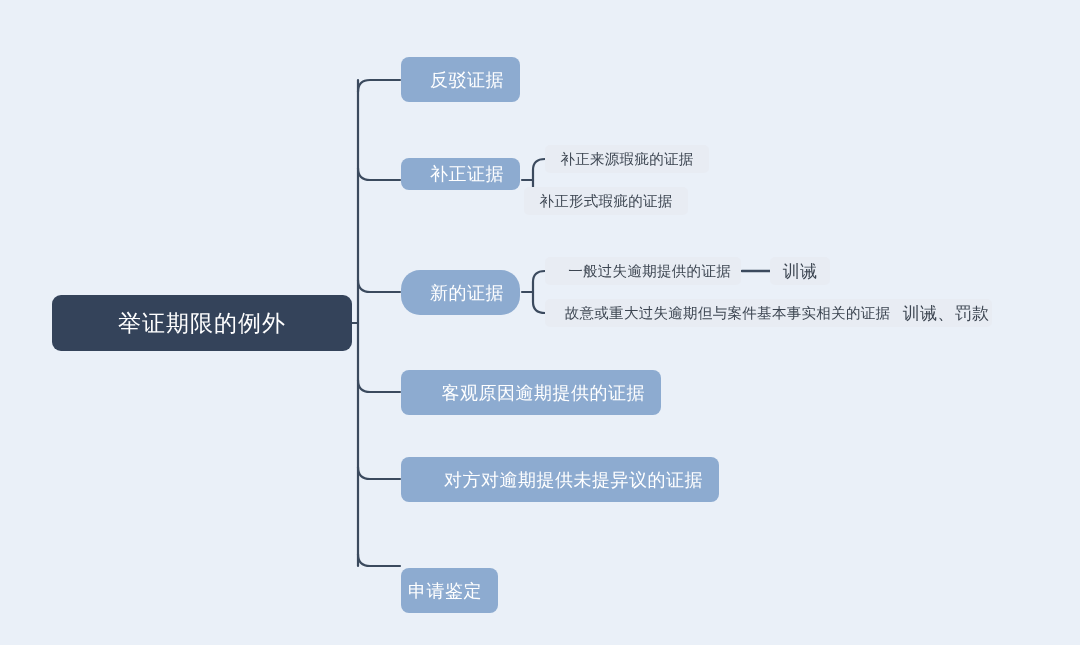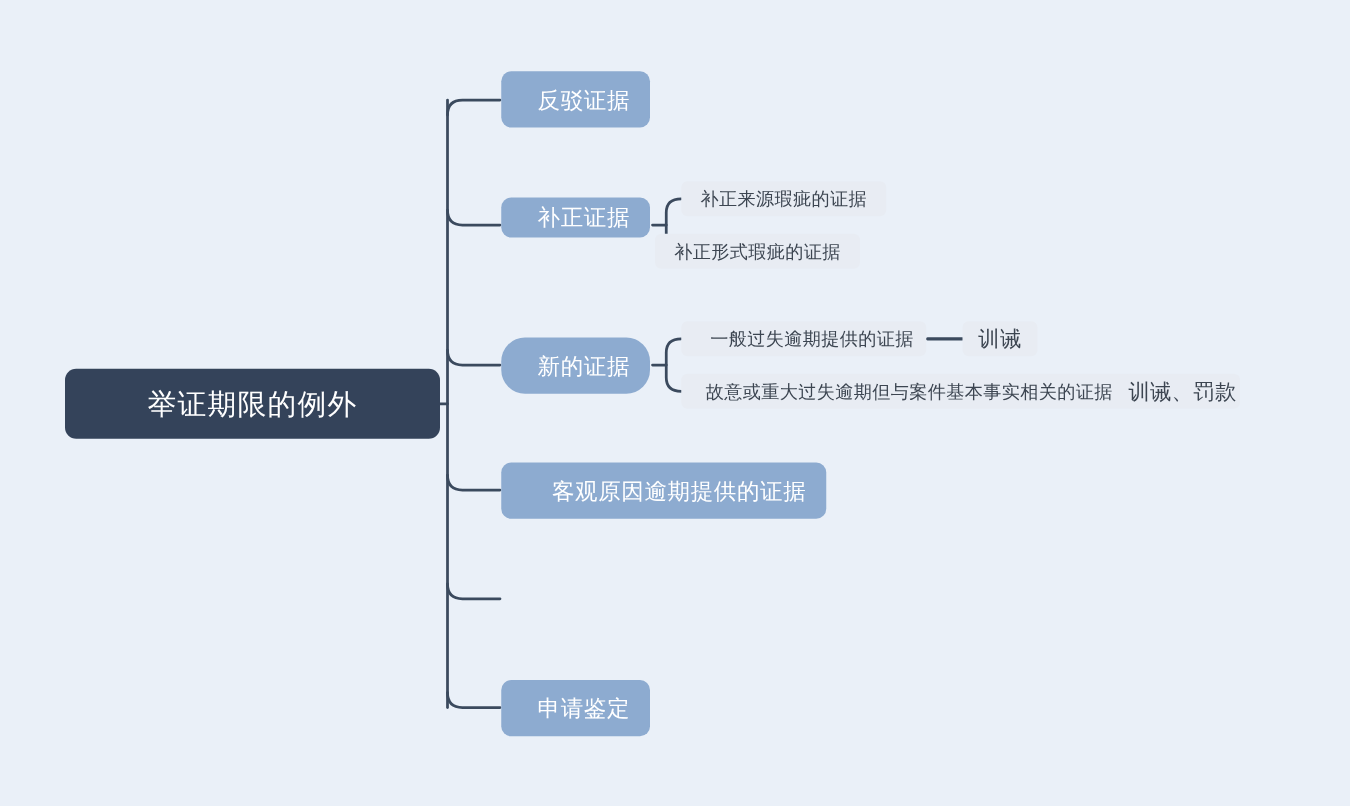--- a/index.html
+++ b/index.html
@@ -135,18 +135,21 @@
     <span>故意或重大过失逾期但与案件基本事实相关的证据</span>
   </div>
   <div class="node node-leaf-sm" style="left:900px; top:299px; width:92px; height:28px;">
     <span>训诫、罚款</span>
   </div>
 
   <div class="node node-branch" style="left:401px; top:370px; width:260px; height:45px;">
     <span>客观原因逾期提供的证据</span>
   </div>
 
+  <div class="node node-branch" style="left:401px; top:457px; width:318px; height:45px;">
+    <span>对方对逾期提供未提异议的证据</span>
+  </div>
 
-  <div class="node node-branch" style="left:401px; top:544px; width:119px; height:45px;padding-left:48px;">
+  <div class="node node-branch" style="left:401px; top:568px; width:97px; height:45px;padding-left:48px;">
     <span>申请鉴定</span>
   </div>
 
 </div>
 
 </body></html>

